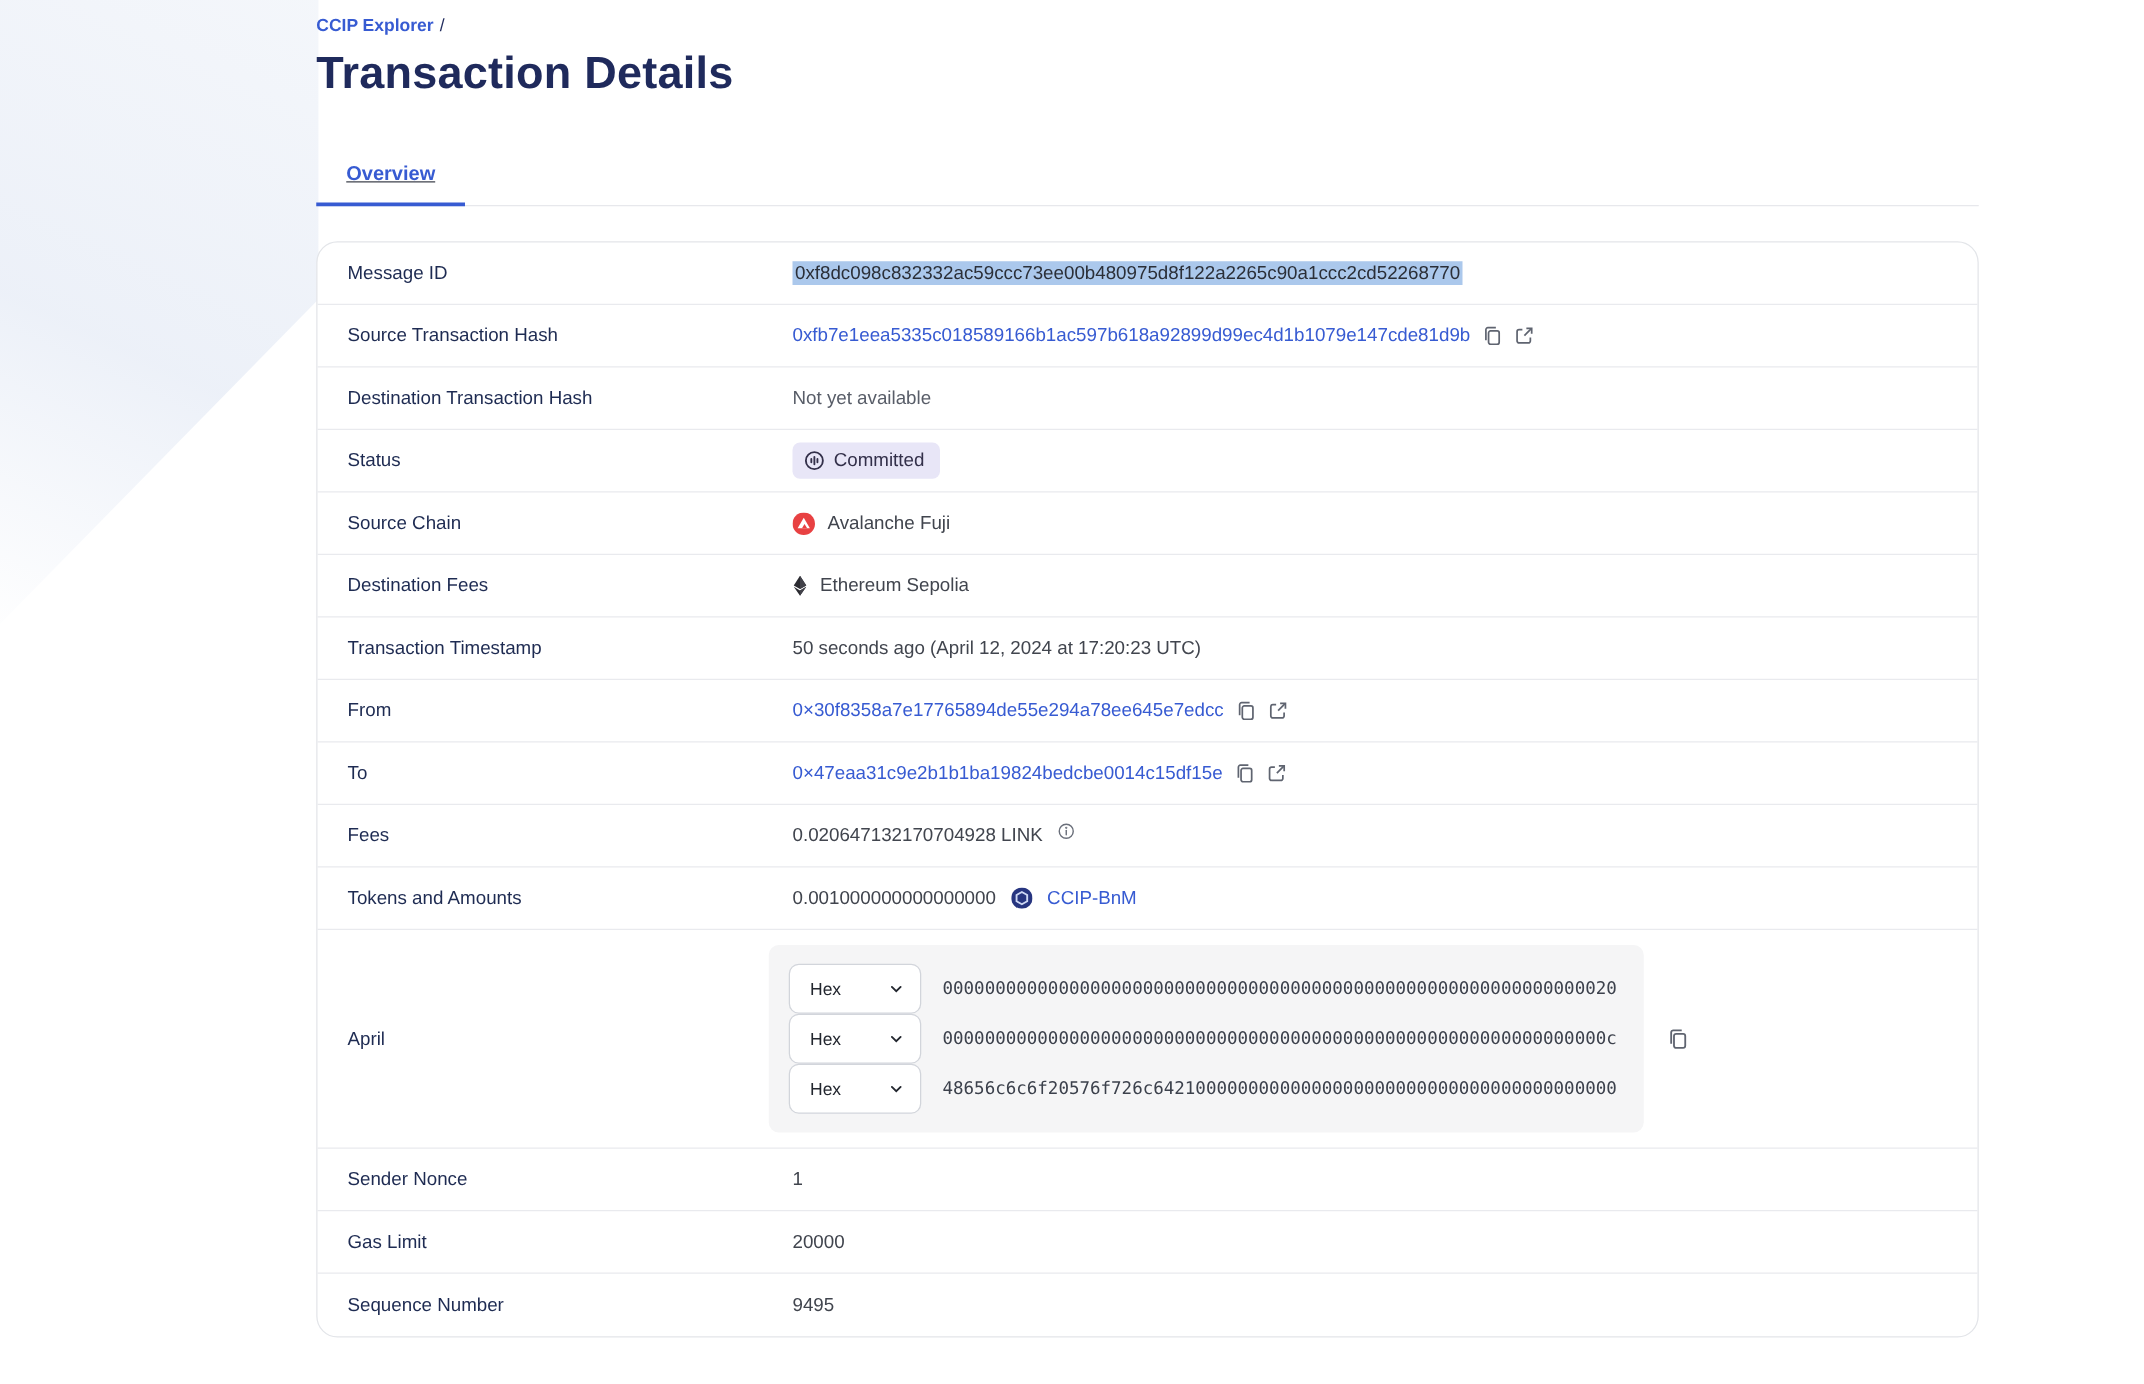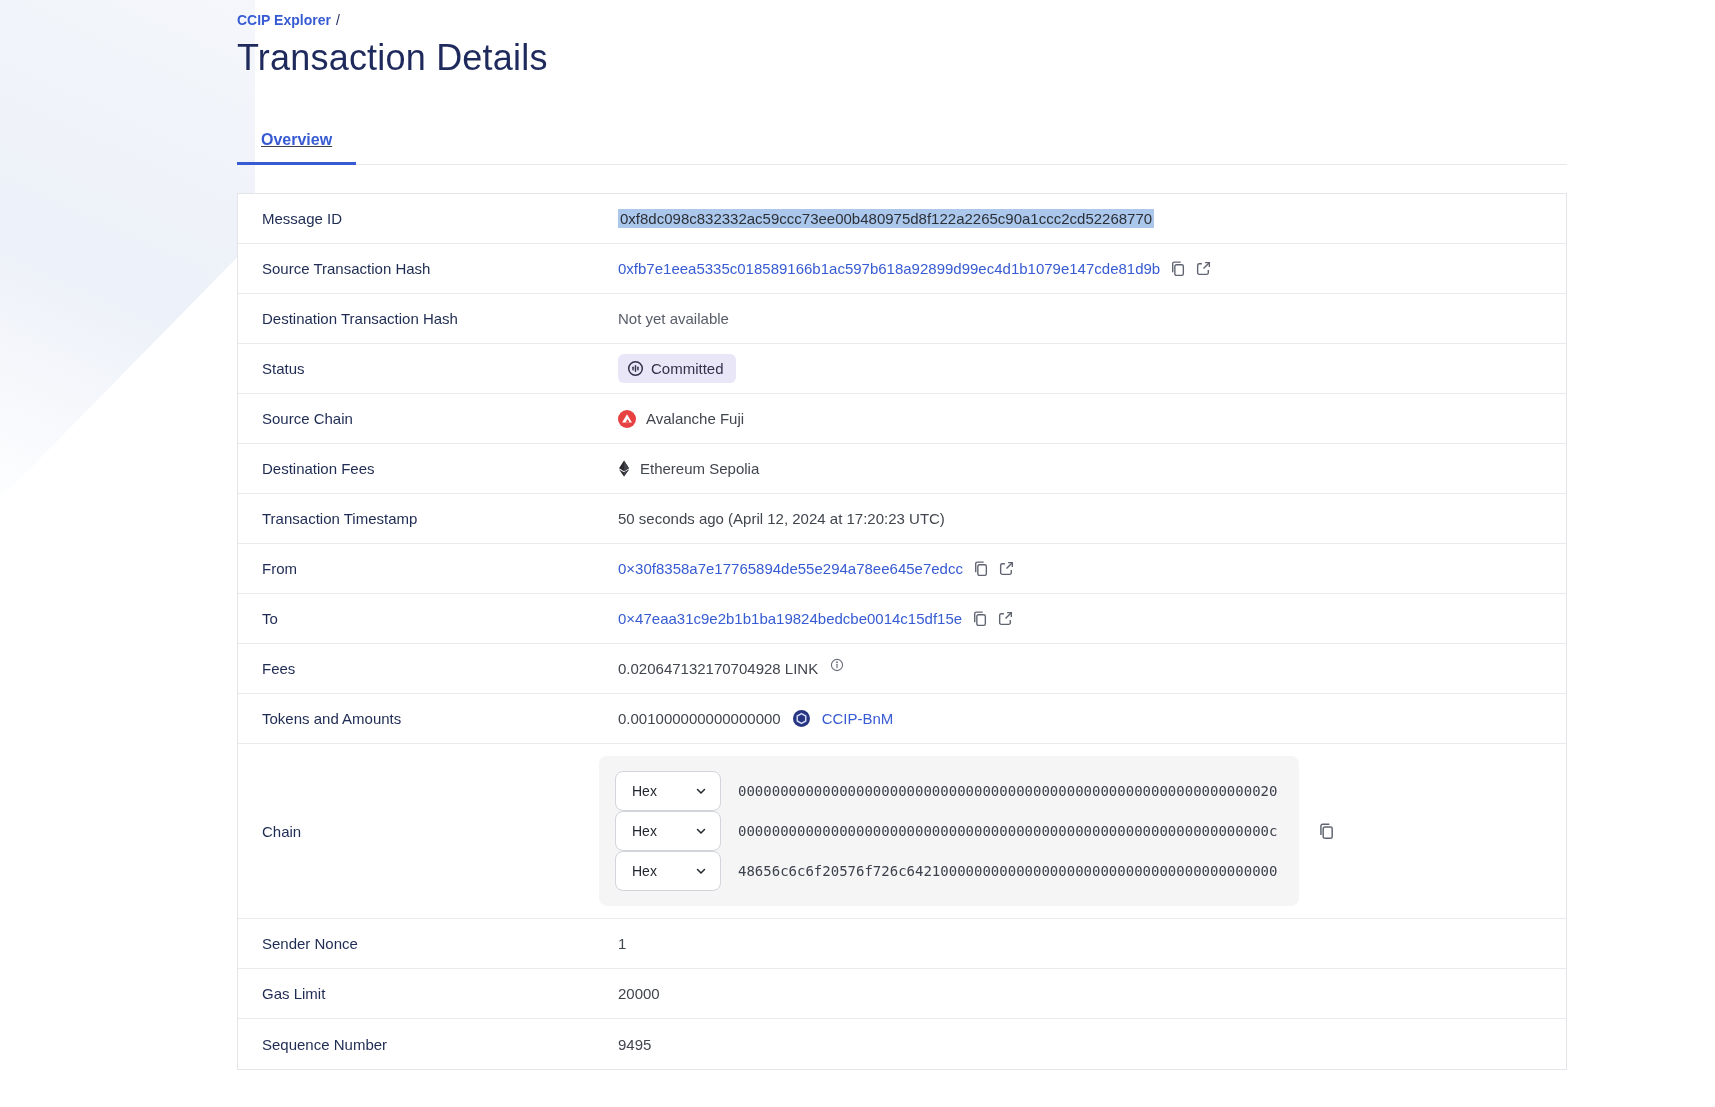--- a/index.html
+++ b/index.html
@@ -13,29 +13,29 @@
   }
   
   .bg-decor {
     position: absolute; left: 0; top: 0;
     width: 255px; height: 520px;
     background: linear-gradient(205deg, #f2f5fa 0%, #e9eef7 55%, rgba(255,255,255,0) 100%);
     clip-path: polygon(0 0, 100% 0, 100% 46%, 0 96%);
     opacity: .85;
     pointer-events: none;
   }
-  .page { position: absolute; left: 237px; top: 12px; width: 1330px; }
+  .page { position: absolute; left: 253px; top: 12px; width: 1330px; }
 
   .breadcrumb { font-size: 14px; font-weight: 700; }
   .breadcrumb a { color: #375bd2; text-decoration: none; cursor: pointer; }
   .breadcrumb .sep { color: #1f2a5c; font-weight: 400; margin-left: 5px; }
 
   h1.page-title {
     margin-top: 9px;
-    font-size: 36px; font-weight: 400; letter-spacing: .2px;
+    font-size: 36px; font-weight: 700; letter-spacing: .2px;
     color: #1f2a5c;
   }
 
   .tabs {
     margin-top: 52px;
     border-bottom: 1px solid #e7e8ec;
     display: flex;
     text-decoration: underline;
   }
   .tab {
@@ -44,21 +44,21 @@
     color: #375bd2;
     border-bottom: 3px solid #375bd2;
     margin-bottom: -1px;
     cursor: pointer;
   }
 
   .card {
     margin-top: 28px;
     width: 1330px;
     border: 1px solid #e3e5e9;
-    border-radius: 0;
+    border-radius: 17px;
     background: #fff;
   }
   .row {
     display: flex;
     align-items: center;
     min-height: 50px;
     padding: 0 24px;
     border-bottom: 1px solid #e9eaee;
     font-size: 15px;
   }
@@ -288,21 +288,21 @@
           <svg width="17" height="17" viewBox="0 0 18 18">
             <circle cx="9" cy="9" r="9" fill="#273580"></circle>
             <path d="M9 3.8 13.5 6.4 V11.6 L9 14.2 4.5 11.6 V6.4 Z" fill="none" stroke="#cdd7f4" stroke-width="1.6"></path>
           </svg>
         </span>
         <a class="link">CCIP-BnM</a>
       </div>
     </div>
 
     <div class="row data-row">
-      <div class="row-label">Chain</div>
+      <div class="row-label">April</div>
       <div class="data-flex">
         <div class="data-box">
           <div class="data-line">
             <span class="hex-select">
               <span>Hex</span>
               <svg width="12" height="12" viewBox="0 0 12 12" fill="none" stroke="#23272f" stroke-width="1.5" stroke-linecap="round">
                   <path d="M2.5 4.5 6 8l3.5-3.5"></path>
                 </svg>
             </span>
             <span class="hex-text">0000000000000000000000000000000000000000000000000000000000000020</span>

